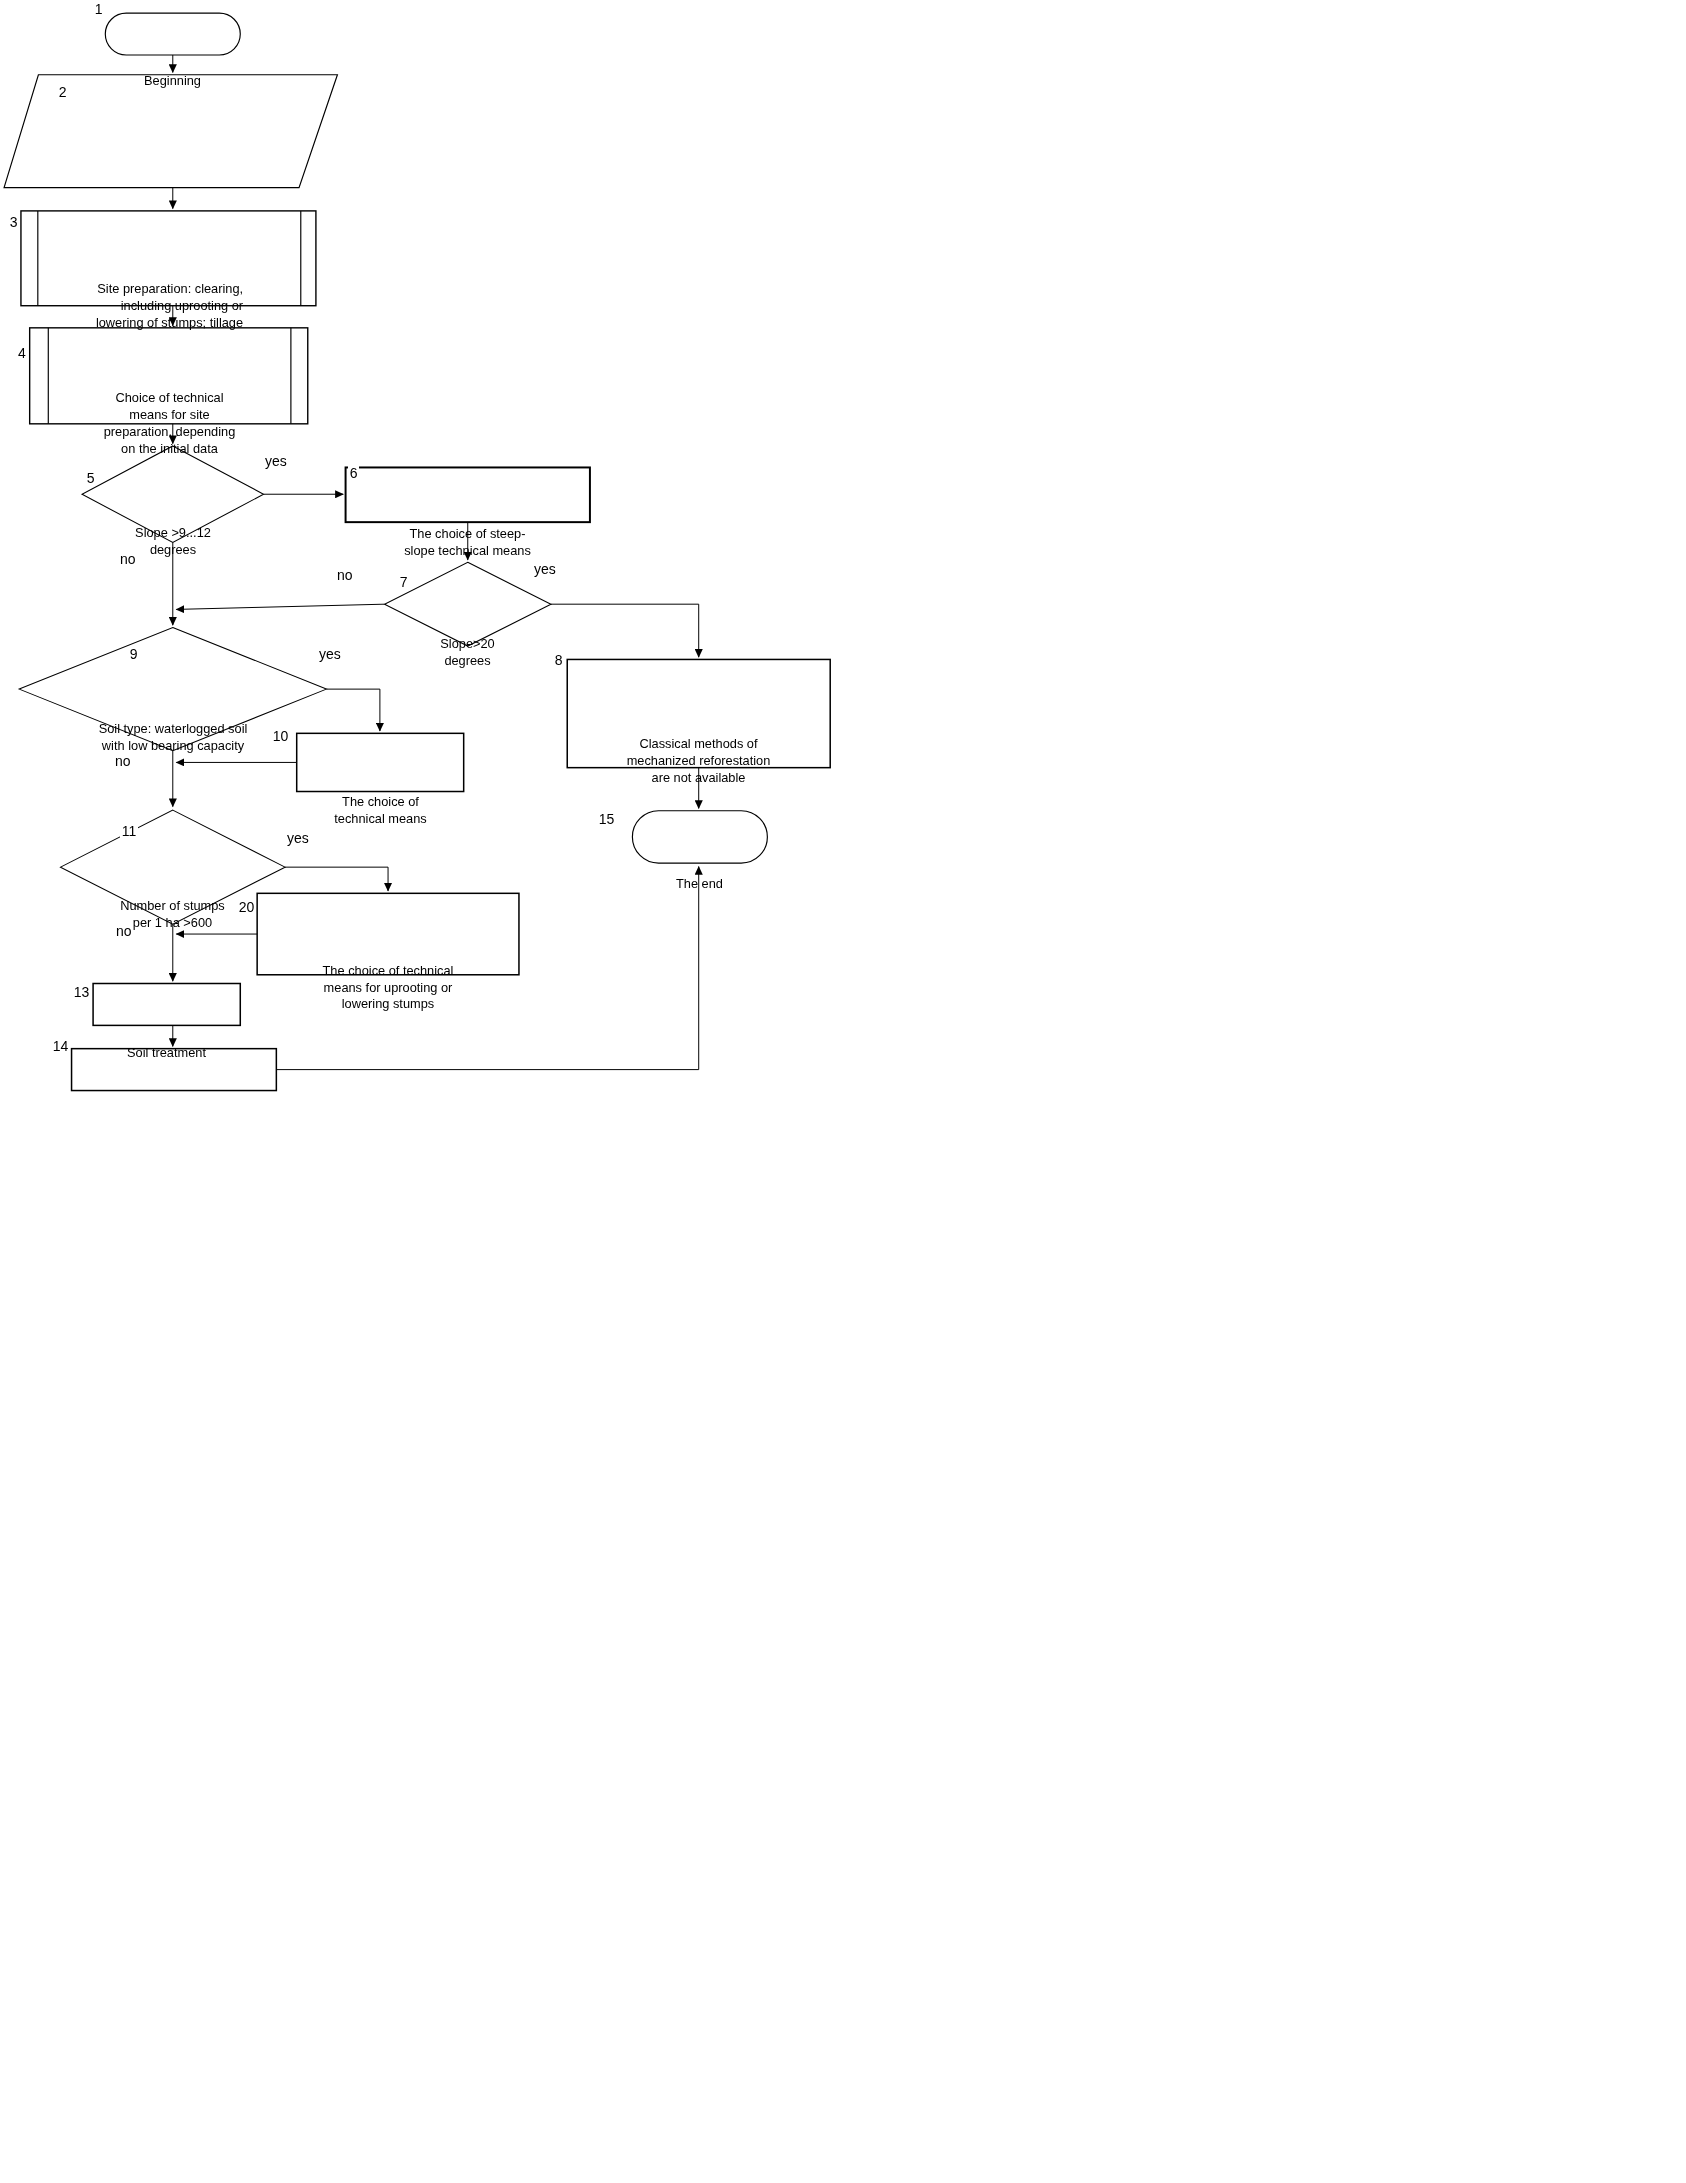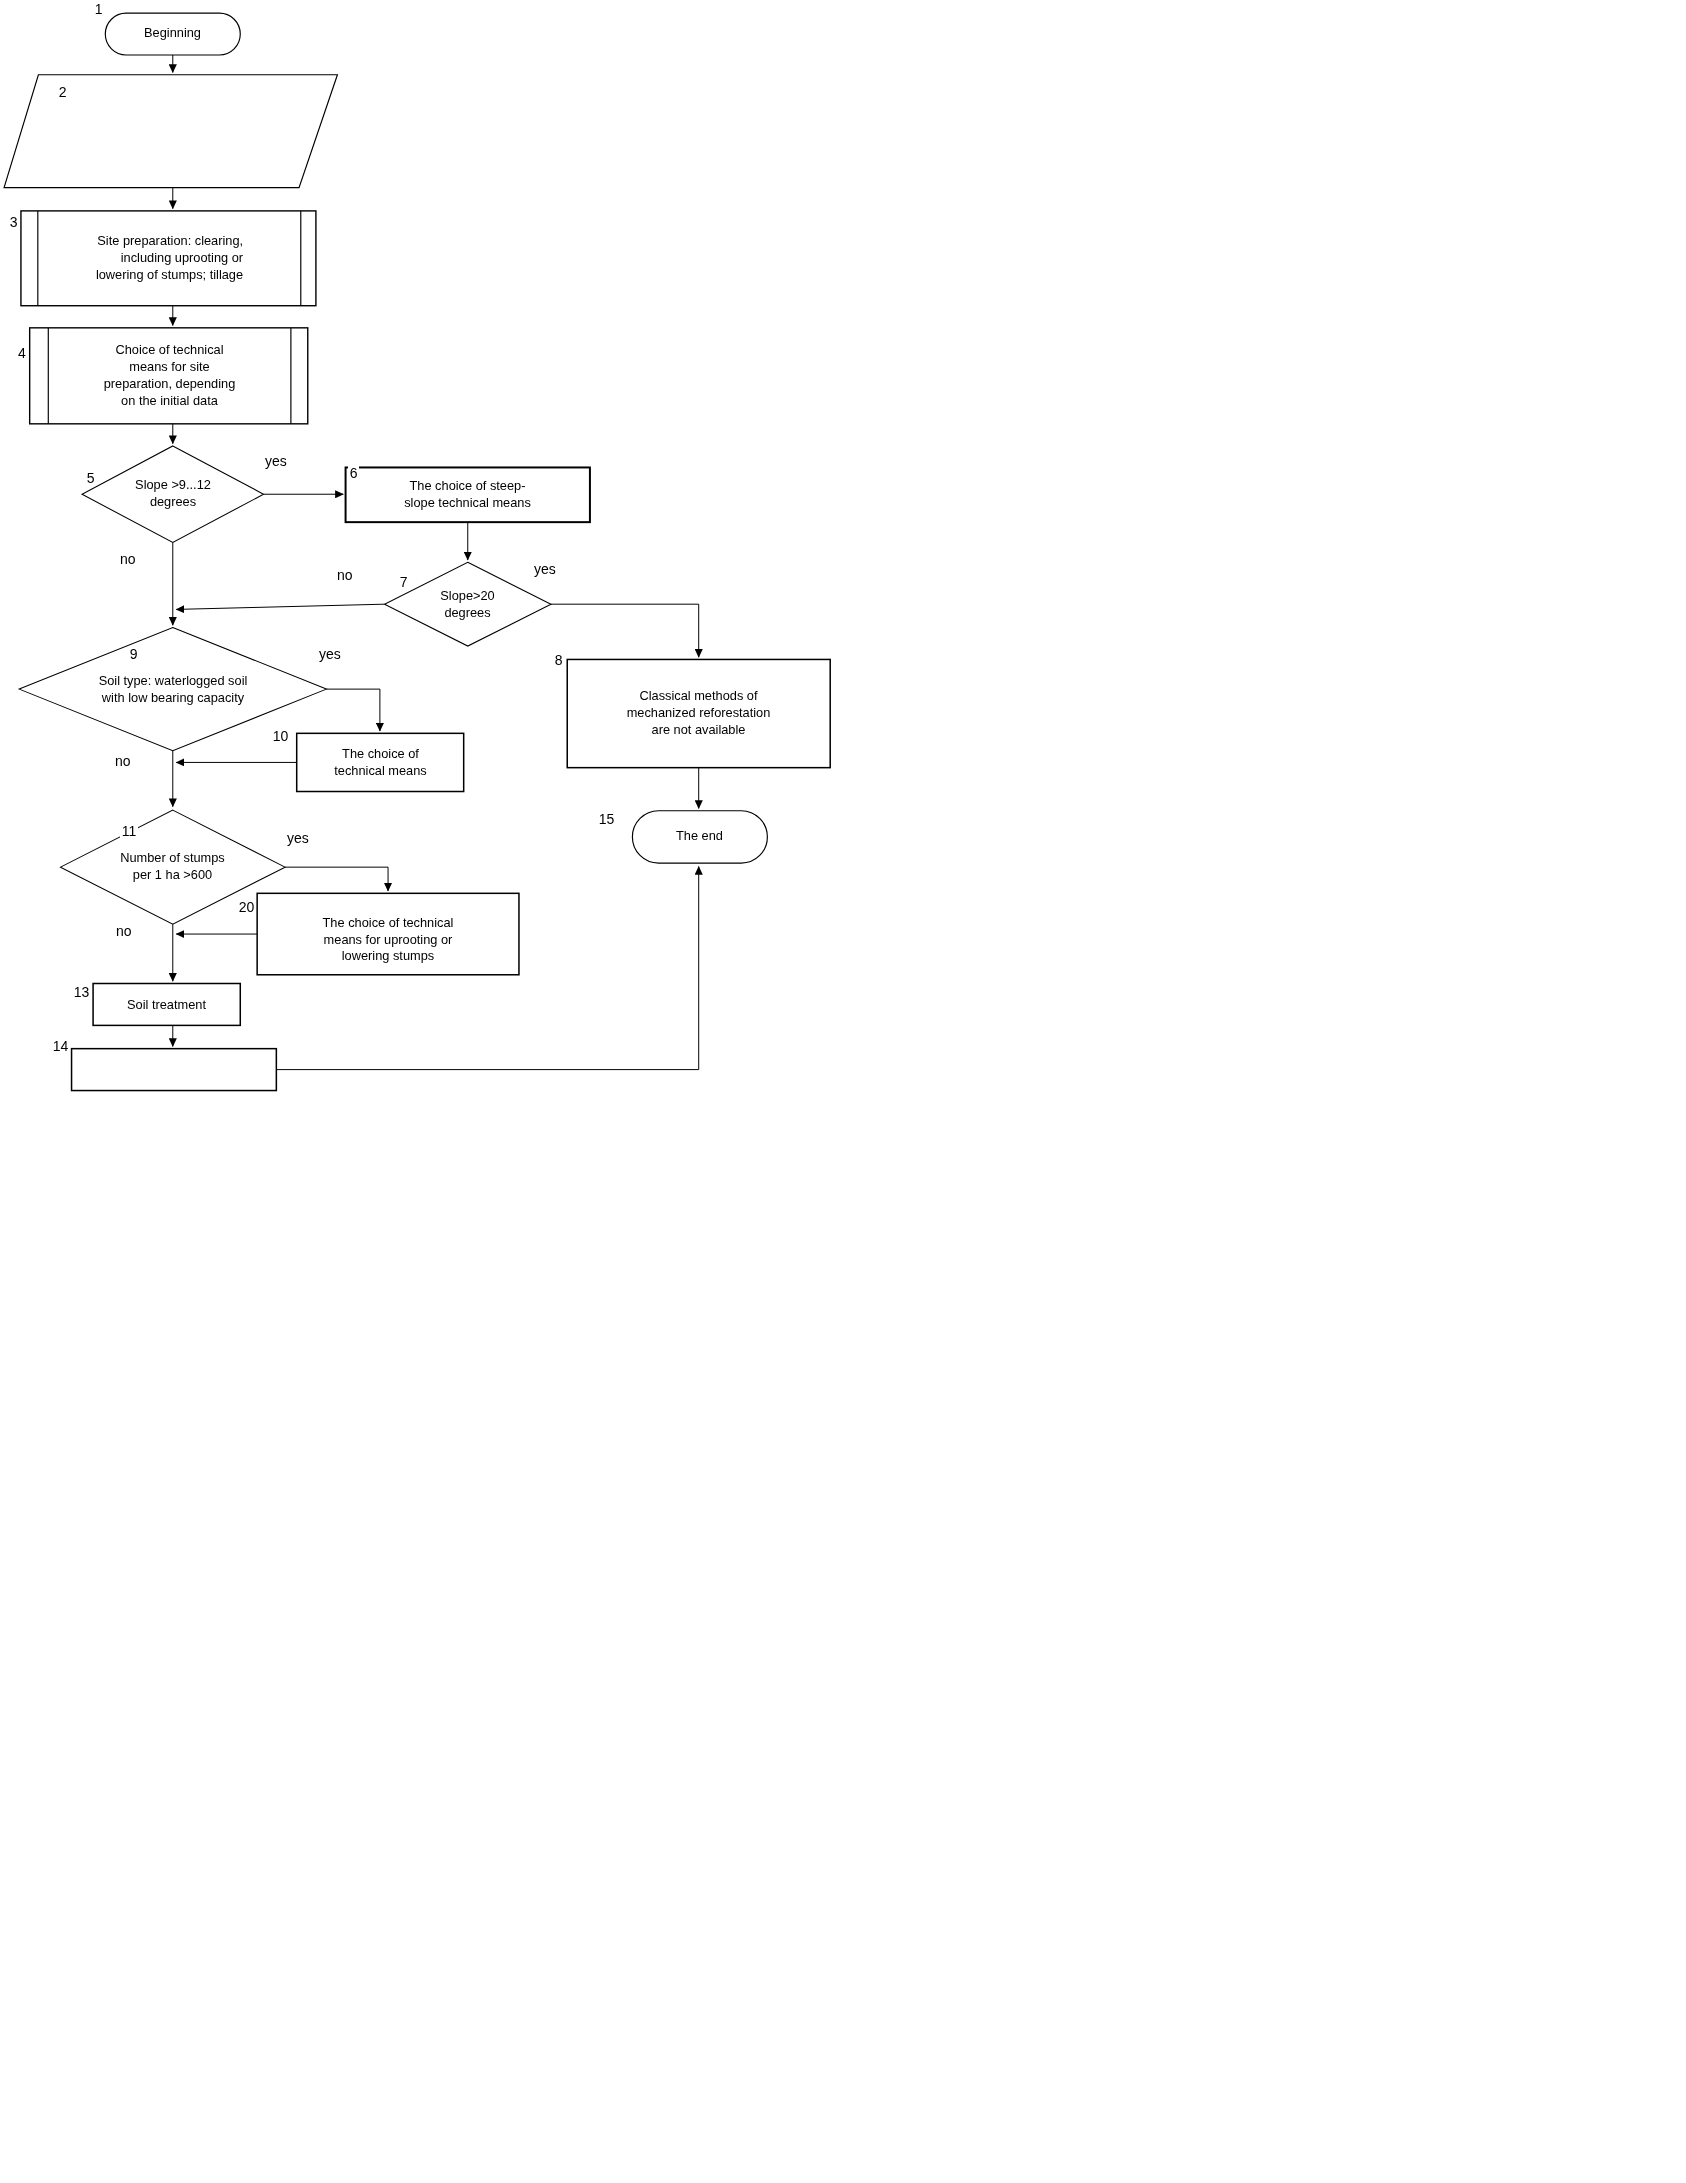--- a/index.html
+++ b/index.html
@@ -24,20 +24,21 @@
   .node-text {
     position: absolute;
     display: flex;
     align-items: center;
     justify-content: center;
     text-align: center;
     white-space: pre-line;
     font-size: 12.8px;
     line-height: 1.32;
     color: #000;
+    margin-top: 48px;
   }
   .num-label {
     position: absolute;
     font-size: 14px;
     color: #000;
     background: #ffffff;
     padding: 0 1.7px;
     line-height: 1.1;
   }
   .branch-label {

